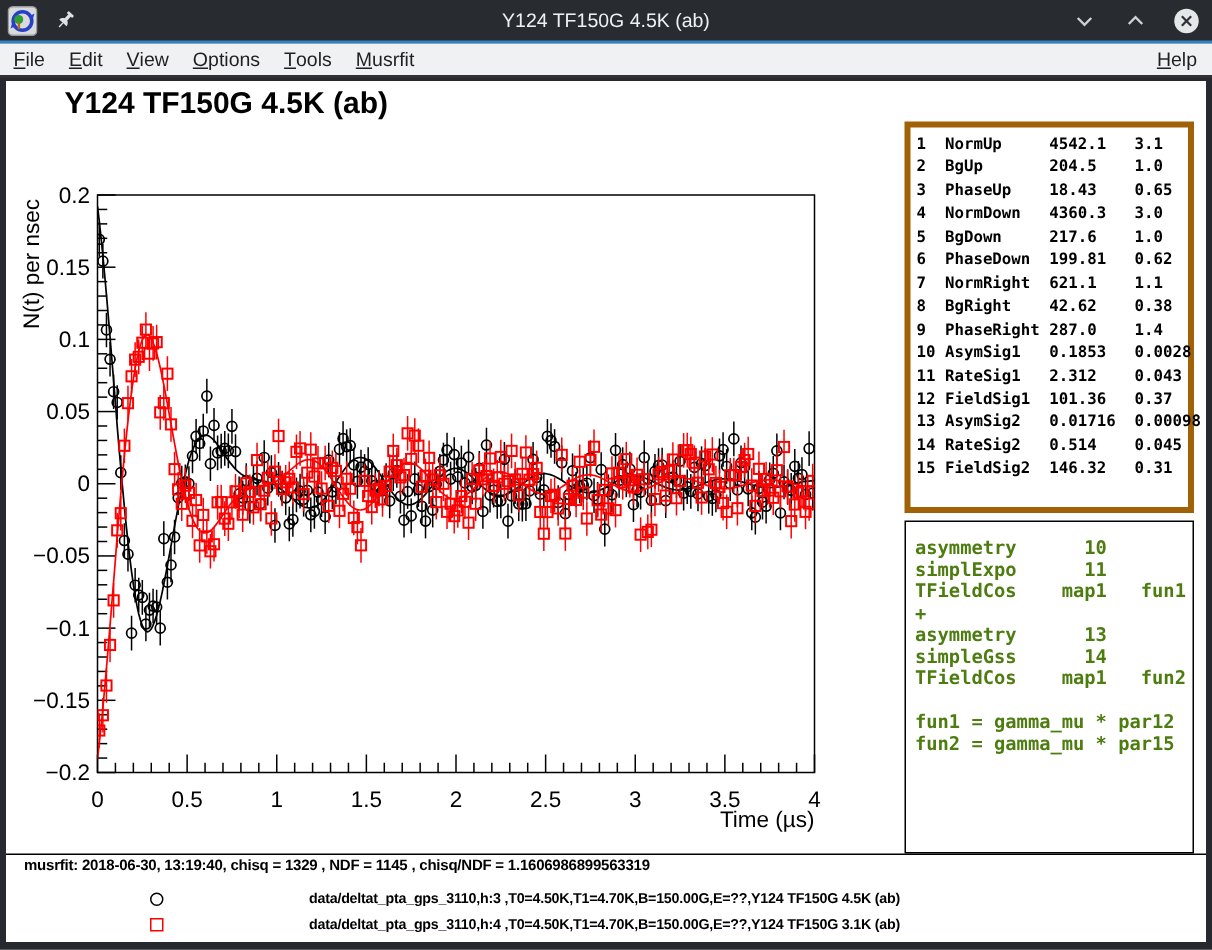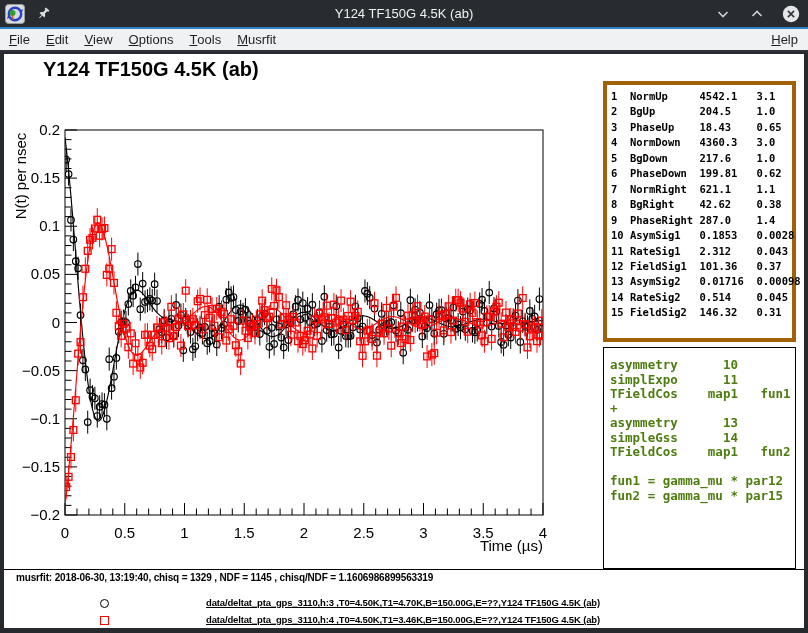--- a/index.html
+++ b/index.html
@@ -31,21 +31,21 @@
   .param-box pre{margin:0;padding:4px 0 0 4px;font-family:"DejaVu Sans Mono",monospace;
                  font-weight:bold;font-size:10.5px;line-height:15.45px;color:#000;}
   .theory-box{position:absolute;left:599px;top:293px;width:193px;height:222px;border:1px solid #000;background:#fff;}
   .theory-box pre{margin:0;padding:10px 0 0 6px;font-family:"DejaVu Sans Mono",monospace;
                   font-weight:bold;font-size:12.5px;line-height:14.5px;color:#4d7c0f;}
   
   .stats-divider{position:absolute;left:0;top:515px;width:800px;height:1px;background:#000;}
   .fit-stats{position:absolute;left:12px;top:518px;font-size:10px;font-weight:bold;
              letter-spacing:-0.15px;color:#000;white-space:nowrap;}
   .legend{position:absolute;left:0;top:537px;width:800px;}
-  .legend-row{position:relative;height:17px;display:flex;align-items:flex-end;text-decoration:underline;}
+  .legend-row{position:relative;height:17px;display:flex;align-items:center;}
   .legend-marker{position:absolute;left:96px;display:block;}
   .lm-circle{width:9px;height:9px;border:1.3px solid #000;border-radius:50%;}
   .lm-square{width:9px;height:9px;border:1.5px solid #f00;}
   .legend-text{margin-left:202px;font-size:9.5px;font-weight:bold;letter-spacing:-0.15px;
                color:#000;white-space:nowrap;}
 </style>
 </head>
 <body>
 
 <div class="window">
@@ -1056,17 +1056,17 @@
     <div class="stats-divider"></div>
     <div class="fit-stats">musrfit: 2018-06-30, 13:19:40, chisq = 1329 , NDF = 1145 , chisq/NDF = 1.1606986899563319</div>
 
     <div class="legend">
         <div class="legend-row">
           <span class="legend-marker lm-circle" style="border-color: rgb(0, 0, 0);"></span>
           <span class="legend-text">data/deltat_pta_gps_3110,h:3 ,T0=4.50K,T1=4.70K,B=150.00G,E=??,Y124 TF150G 4.5K (ab)</span>
         </div>
         <div class="legend-row">
           <span class="legend-marker lm-square" style="border-color: rgb(255, 0, 0);"></span>
-          <span class="legend-text">data/deltat_pta_gps_3110,h:4 ,T0=4.50K,T1=3.46K,B=150.00G,E=??,Y124 TF150G 4.5K (ab)</span>
+          <span class="legend-text">data/deltat_pta_gps_3110,h:4 ,T0=4.50K,T1=4.70K,B=150.00G,E=??,Y124 TF150G 3.1K (ab)</span>
         </div>
       </div>
   </div>
 </div>
 
 </body></html>

